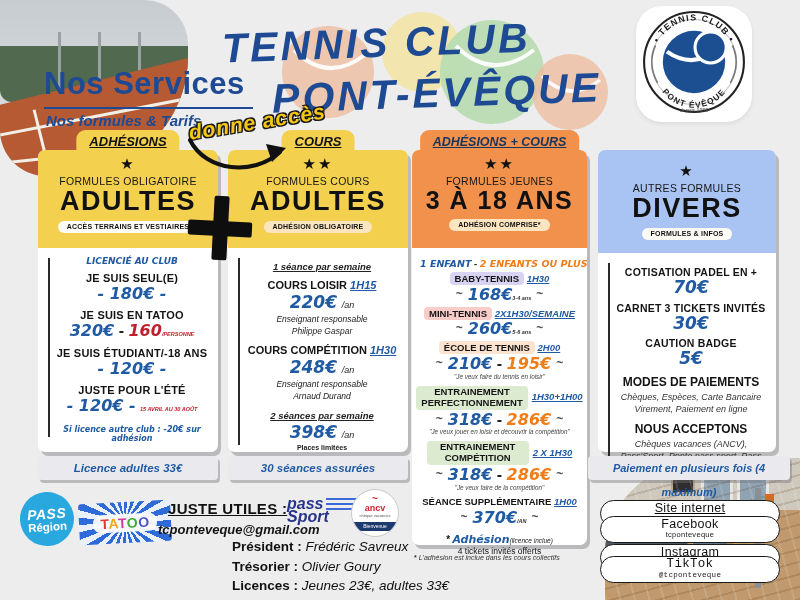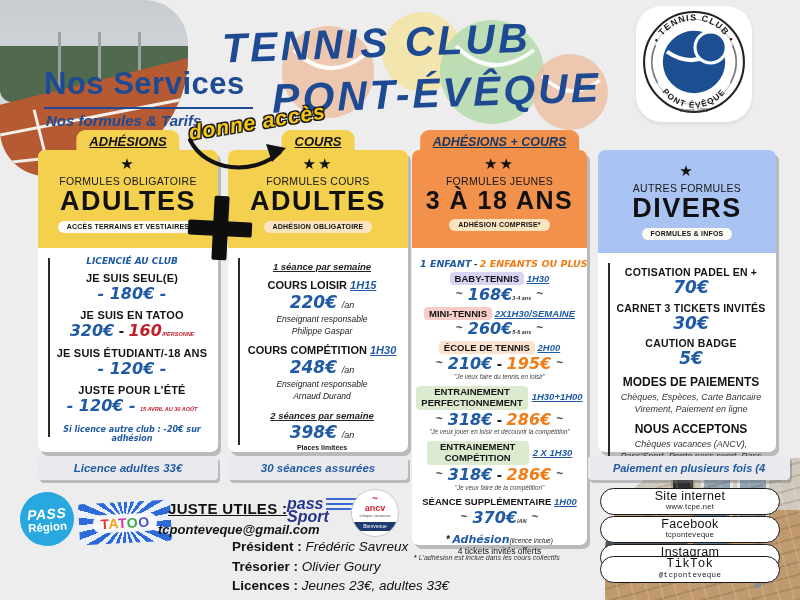--- a/index.html
+++ b/index.html
@@ -144,21 +144,21 @@
   .photo-br .pav{position:absolute;inset:0;background:repeating-linear-gradient(75deg,rgba(255,255,255,.12) 0 2px,transparent 2px 14px),repeating-linear-gradient(-15deg,rgba(90,60,30,.18) 0 2px,transparent 2px 12px);}
   .photo-br .table{position:absolute;left:-8px;top:72px;width:95px;height:46px;border-radius:50%;background:#4e5a66;}
   .photo-br .chair{position:absolute;left:88px;top:44px;width:34px;height:58px;background:#64768a;border-radius:5px 5px 2px 2px;}
   .photo-br .chair:after{content:"";position:absolute;left:5px;top:6px;right:5px;height:3px;background:#8b9aac;box-shadow:0 8px 0 #8b9aac;}
   .photo-br .leg{position:absolute;left:150px;top:30px;width:6px;height:100px;background:#8a8f95;}
   .photo-br .orange-item{position:absolute;left:160px;top:36px;width:9px;height:16px;background:#d86a28;}
 
   .social{position:absolute;left:600px;width:178px;height:25px;background:#fff;border:1.6px solid #1a1a1a;border-radius:14px;z-index:3;text-align:center;cursor:pointer;}
   .social .slabel{font-size:12.5px;color:#111;line-height:13px;margin-top:1px;letter-spacing:.3px;}
   .social .shandle{font-size:7.5px;color:#222;line-height:8px;letter-spacing:.3px;}
-  .s1{top:488px;}.s2{top:516px;}.s3{top:544px;}.s4{top:556px;font-family:Liberation Mono, monospace;}
+  .s1{top:500px;text-decoration:underline;}.s2{top:516px;}.s3{top:544px;}.s4{top:556px;font-family:Liberation Mono, monospace;}
 </style>
 </head>
 <body>
 
 <div id="canvas">
 
   <div class="photo-tl">
     <div class="sky"></div>
     <div class="trees"></div>
     <div class="pole" style="left:58px;"></div>

